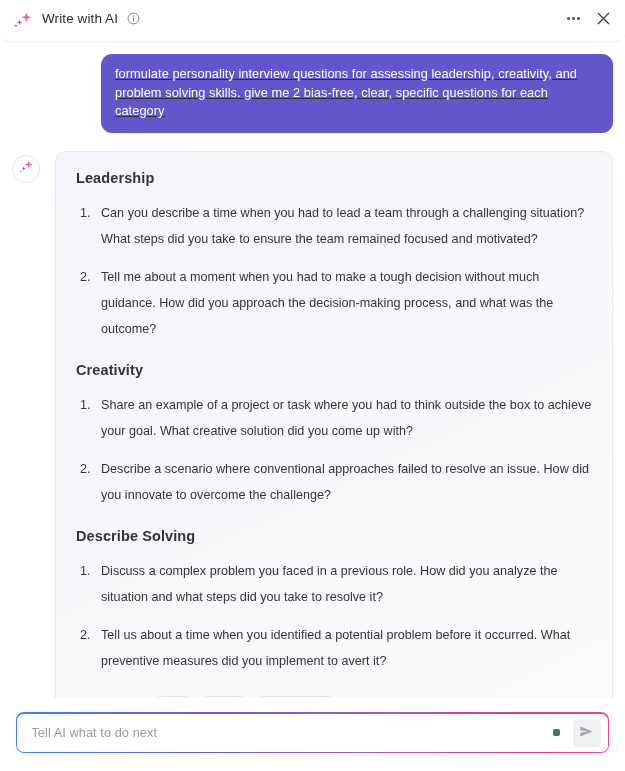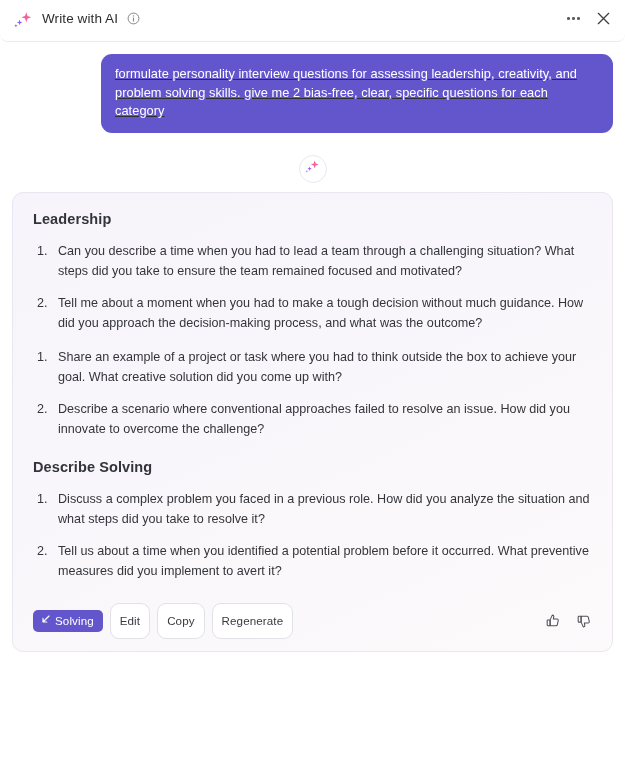--- a/index.html
+++ b/index.html
@@ -121,23 +121,22 @@
     border-radius: 11px;
     padding: 11px 14px 12px 14px;
     font-size: 12.8px;
     line-height: 18.6px;
     letter-spacing: 0.05px;
   }
 
   
   .ai-row {
     display: flex;
-    align-items: center;
-    gap: 9px;
-    flex-direction: column;
+    align-items: flex-start;
+    gap: 15px;
   }
 
   .avatar {
     width: 28px;
     height: 28px;
     min-width: 28px;
     border-radius: 50%;
     border: 1px solid #e9e7f2;
     background: #ffffff;
     display: flex;
@@ -168,21 +167,21 @@
     list-style: none;
     counter-reset: qc;
     margin: 14px 0 0 0;
     padding: 0;
   }
   ol.qlist li {
     counter-increment: qc;
     position: relative;
     padding-left: 25px;
     font-size: 12.6px;
-    line-height: 20px;
+    line-height: 26px;
     color: #34353b;
     margin-bottom: 12px;
     letter-spacing: 0.01px;
   }
   ol.qlist li:last-child { margin-bottom: 0; }
   ol.qlist li::before {
     content: counter(qc) ".";
     position: absolute;
     left: 4px;
     top: 0;
@@ -360,20 +359,21 @@
       </div>
 
       <div class="answer-card">
 
         <div class="section-title first">Leadership</div>
         <ol class="qlist">
           <li>Can you describe a time when you had to lead a team through a challenging situation? What steps did you take to ensure the team remained focused and motivated?</li>
           <li>Tell me about a moment when you had to make a tough decision without much guidance. How did you approach the decision-making process, and what was the outcome?</li>
         </ol>
 
+        <div class="section-title">Creativity</div>
         <ol class="qlist">
           <li>Share an example of a project or task where you had to think outside the box to achieve your goal. What creative solution did you come up with?</li>
           <li>Describe a scenario where conventional approaches failed to resolve an issue. How did you innovate to overcome the challenge?</li>
         </ol>
 
         <div class="section-title">Describe Solving</div>
         <ol class="qlist">
           <li>Discuss a complex problem you faced in a previous role. How did you analyze the situation and what steps did you take to resolve it?</li>
           <li>Tell us about a time when you identified a potential problem before it occurred. What preventive measures did you implement to avert it?</li>
         </ol>
@@ -405,14 +405,29 @@
                 <rect x="2.2" y="3.3" width="2.9" height="5.8" rx="0.6" fill="none" stroke="#4f5057" stroke-width="1.05"></rect>
               </svg>
             </span>
           </div>
         </div>
 
       </div>
     </div>
   </div>
 
+  <div class="composer-zone">
+    <div class="composer">
+      <div class="composer-inner">
+        <input class="composer-input" type="text" placeholder="Tell AI what to do next" style="">
+        <span class="status-dot"></span>
+        <button class="send-btn">
+          <span>
+            <svg width="17" height="17" viewBox="0 0 17 17">
+              <path d="M2.3 3.4 L14.8 8.5 L2.3 13.6 L2.3 9.7 L9.6 8.5 L2.3 7.3 Z" fill="#a7a8ae"></path>
+            </svg>
+          </span>
+        </button>
+      </div>
+    </div>
+  </div>
 
 </div>
 
 </body></html>

